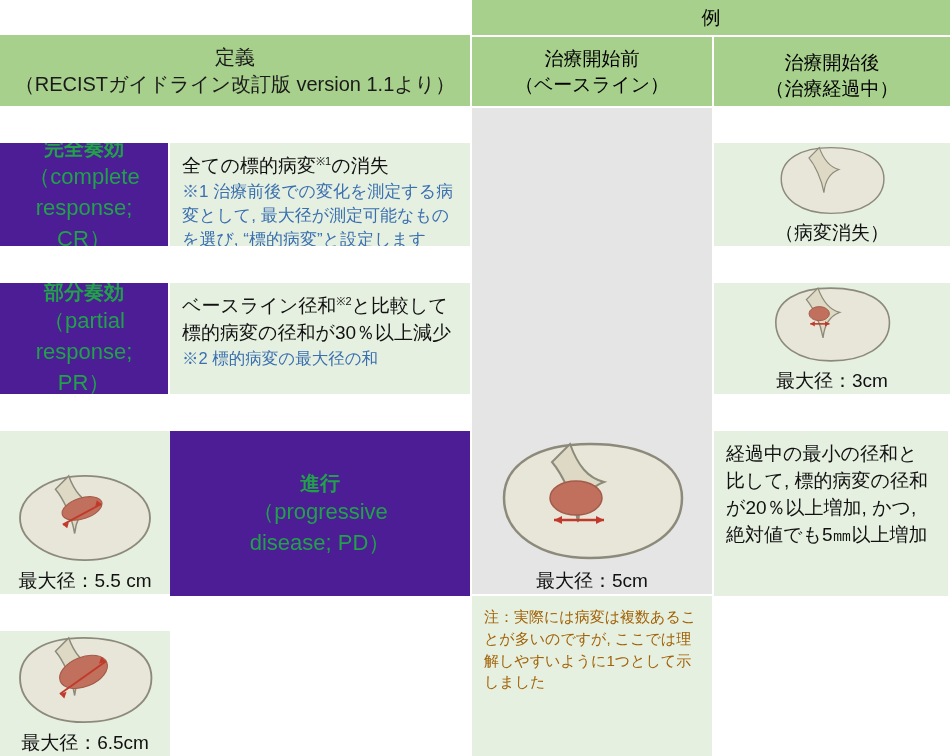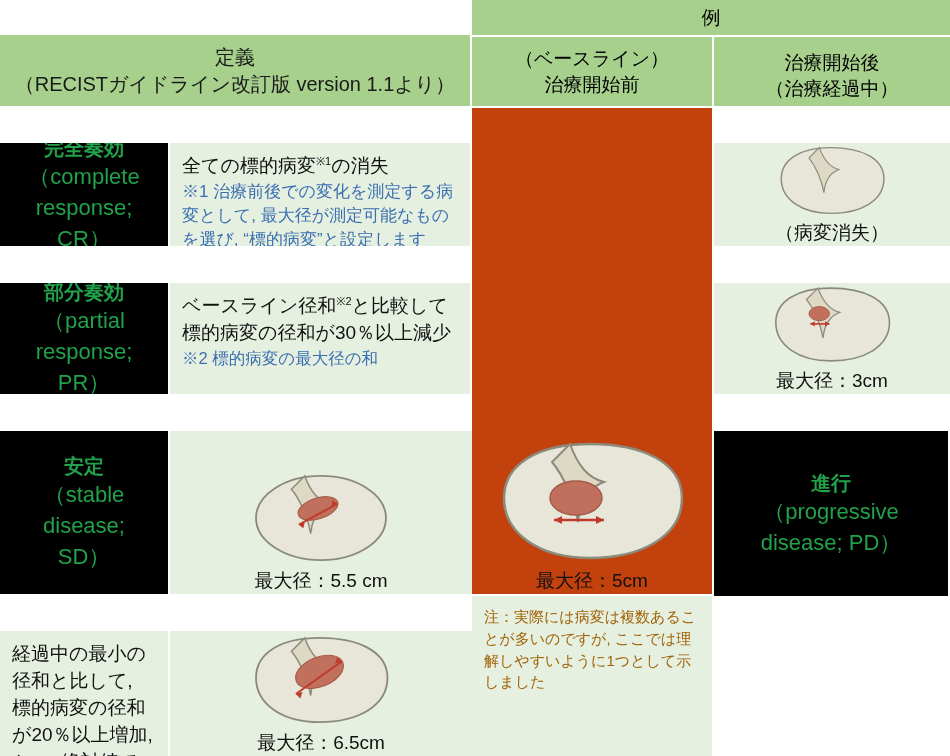--- a/index.html
+++ b/index.html
@@ -51,21 +51,21 @@
     position:absolute;top:37px;bottom:0;
     display:flex;align-items:center;justify-content:center;
     text-align:center;font-size:19px;line-height:1.35;
   }
   .hdr-ex-sub.left{left:0;width:240px;border-right:2px solid #ffffff;}
   .hdr-ex-sub.right{left:242px;right:0;margin-top:8px;}
   .def-title{font-size:20px;}
   .def-sub{font-size:20px;}
 
   .catcell{
-    background:#000000;
+    background:#4c1d95;
     display:flex;flex-direction:column;align-items:center;justify-content:center;
     text-align:right;line-height:1.4;
     color:#1a9641;
     padding:4px;
   }
   .catcell .jp{font-size:20px;font-weight:bold;color:#21a14a;}
   .catcell .en{font-size:22px;color:#21a14a;}
 
   .deftext{
     background:#e6f0e0;
@@ -77,21 +77,21 @@
   sup{font-size:11px;vertical-align:super;}
 
   .excell{
     background:#e6f0e0;
     display:flex;align-items:center;justify-content:center;
     position:relative;
   }
   .excell.last{border-right:0;}
   .baseline-cell{
     grid-column:3;grid-row:2 / span 3;
-    background:#c2410c;
+    background:#e5e5e5;
     display:flex;flex-direction:column;align-items:center;justify-content:center;
     border-right:2px solid #ffffff;border-bottom:2px solid #ffffff;
     box-sizing:border-box;
   }
   .caption{
     font-size:19px;color:#111;text-align:center;margin-top:2px;
   }
   .note-cell{
     grid-column:3;grid-row:5;
     background:#e6f0e0;
@@ -114,22 +114,22 @@
     <div>
       <div class="def-title">定義</div>
       <div class="def-sub">（RECISTガイドライン改訂版 version 1.1より）</div>
     </div>
   </div>
 
   <div class="hdr-ex-wrap">
     <div class="hdr-ex-top">例</div>
     <div class="hdr-ex-sub left">
       <div>
+        <div>治療開始前</div>
         <div>（ベースライン）</div>
-        <div>治療開始前</div>
       </div>
     </div>
     <div class="hdr-ex-sub right">
       <div>
         <div>治療開始後</div>
         <div>（治療経過中）</div>
       </div>
     </div>
   </div>
 
@@ -185,26 +185,20 @@
         <path d="M78 8 C86 30 96 42 112 46 C96 52 88 66 86 86 C82 62 70 38 60 26 Z" fill="#ddd9c4" stroke="#8c8a7a" stroke-width="2"></path>
         <ellipse cx="80" cy="48" rx="16" ry="11" fill="#c0705c" stroke="#a35b49" stroke-width="1.5"></ellipse>
         <line x1="66" y1="64" x2="96" y2="64" stroke="#c0392b" stroke-width="2.5"></line>
         <polygon points="66,64 73,60 73,68" fill="#c0392b"></polygon>
         <polygon points="96,64 89,60 89,68" fill="#c0392b"></polygon>
       </svg>
       <div class="caption">最大径：3cm</div>
     </div>
   </div>
 
-  <div class="cell catcell">
-    <div class="jp">安定</div>
-    <div class="en">（stable</div>
-    <div class="en">disease;</div>
-    <div class="en">SD）</div>
-  </div>
   <div class="cell excell last">
     <div class="imgwrap">
       <svg width="150" height="96" viewBox="0 0 200 130">
         <ellipse cx="100" cy="65" rx="88" ry="57" fill="#e8e6d8" stroke="#8c8a7a" stroke-width="2.5"></ellipse>
         <path d="M78 8 C86 30 96 42 112 46 C96 52 88 66 86 86 C82 62 70 38 60 26 Z" fill="#ddd9c4" stroke="#8c8a7a" stroke-width="2"></path>
         <ellipse cx="96" cy="52" rx="28" ry="14" transform="rotate(-18 96 52)" fill="#c0705c" stroke="#a35b49" stroke-width="1.5"></ellipse>
         <line x1="70" y1="74" x2="122" y2="46" stroke="#c0392b" stroke-width="2.5"></line>
         <polygon points="70,74 78,71 76,79" fill="#c0392b"></polygon>
         <polygon points="122,46 114,49 116,41" fill="#c0392b"></polygon>
       </svg>

